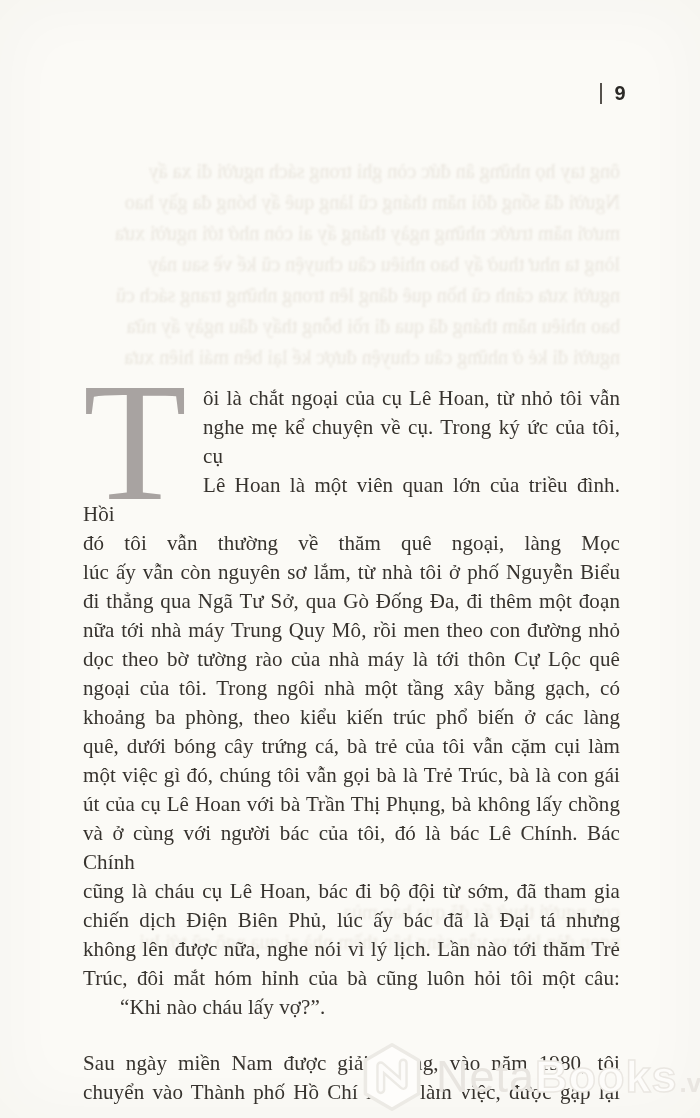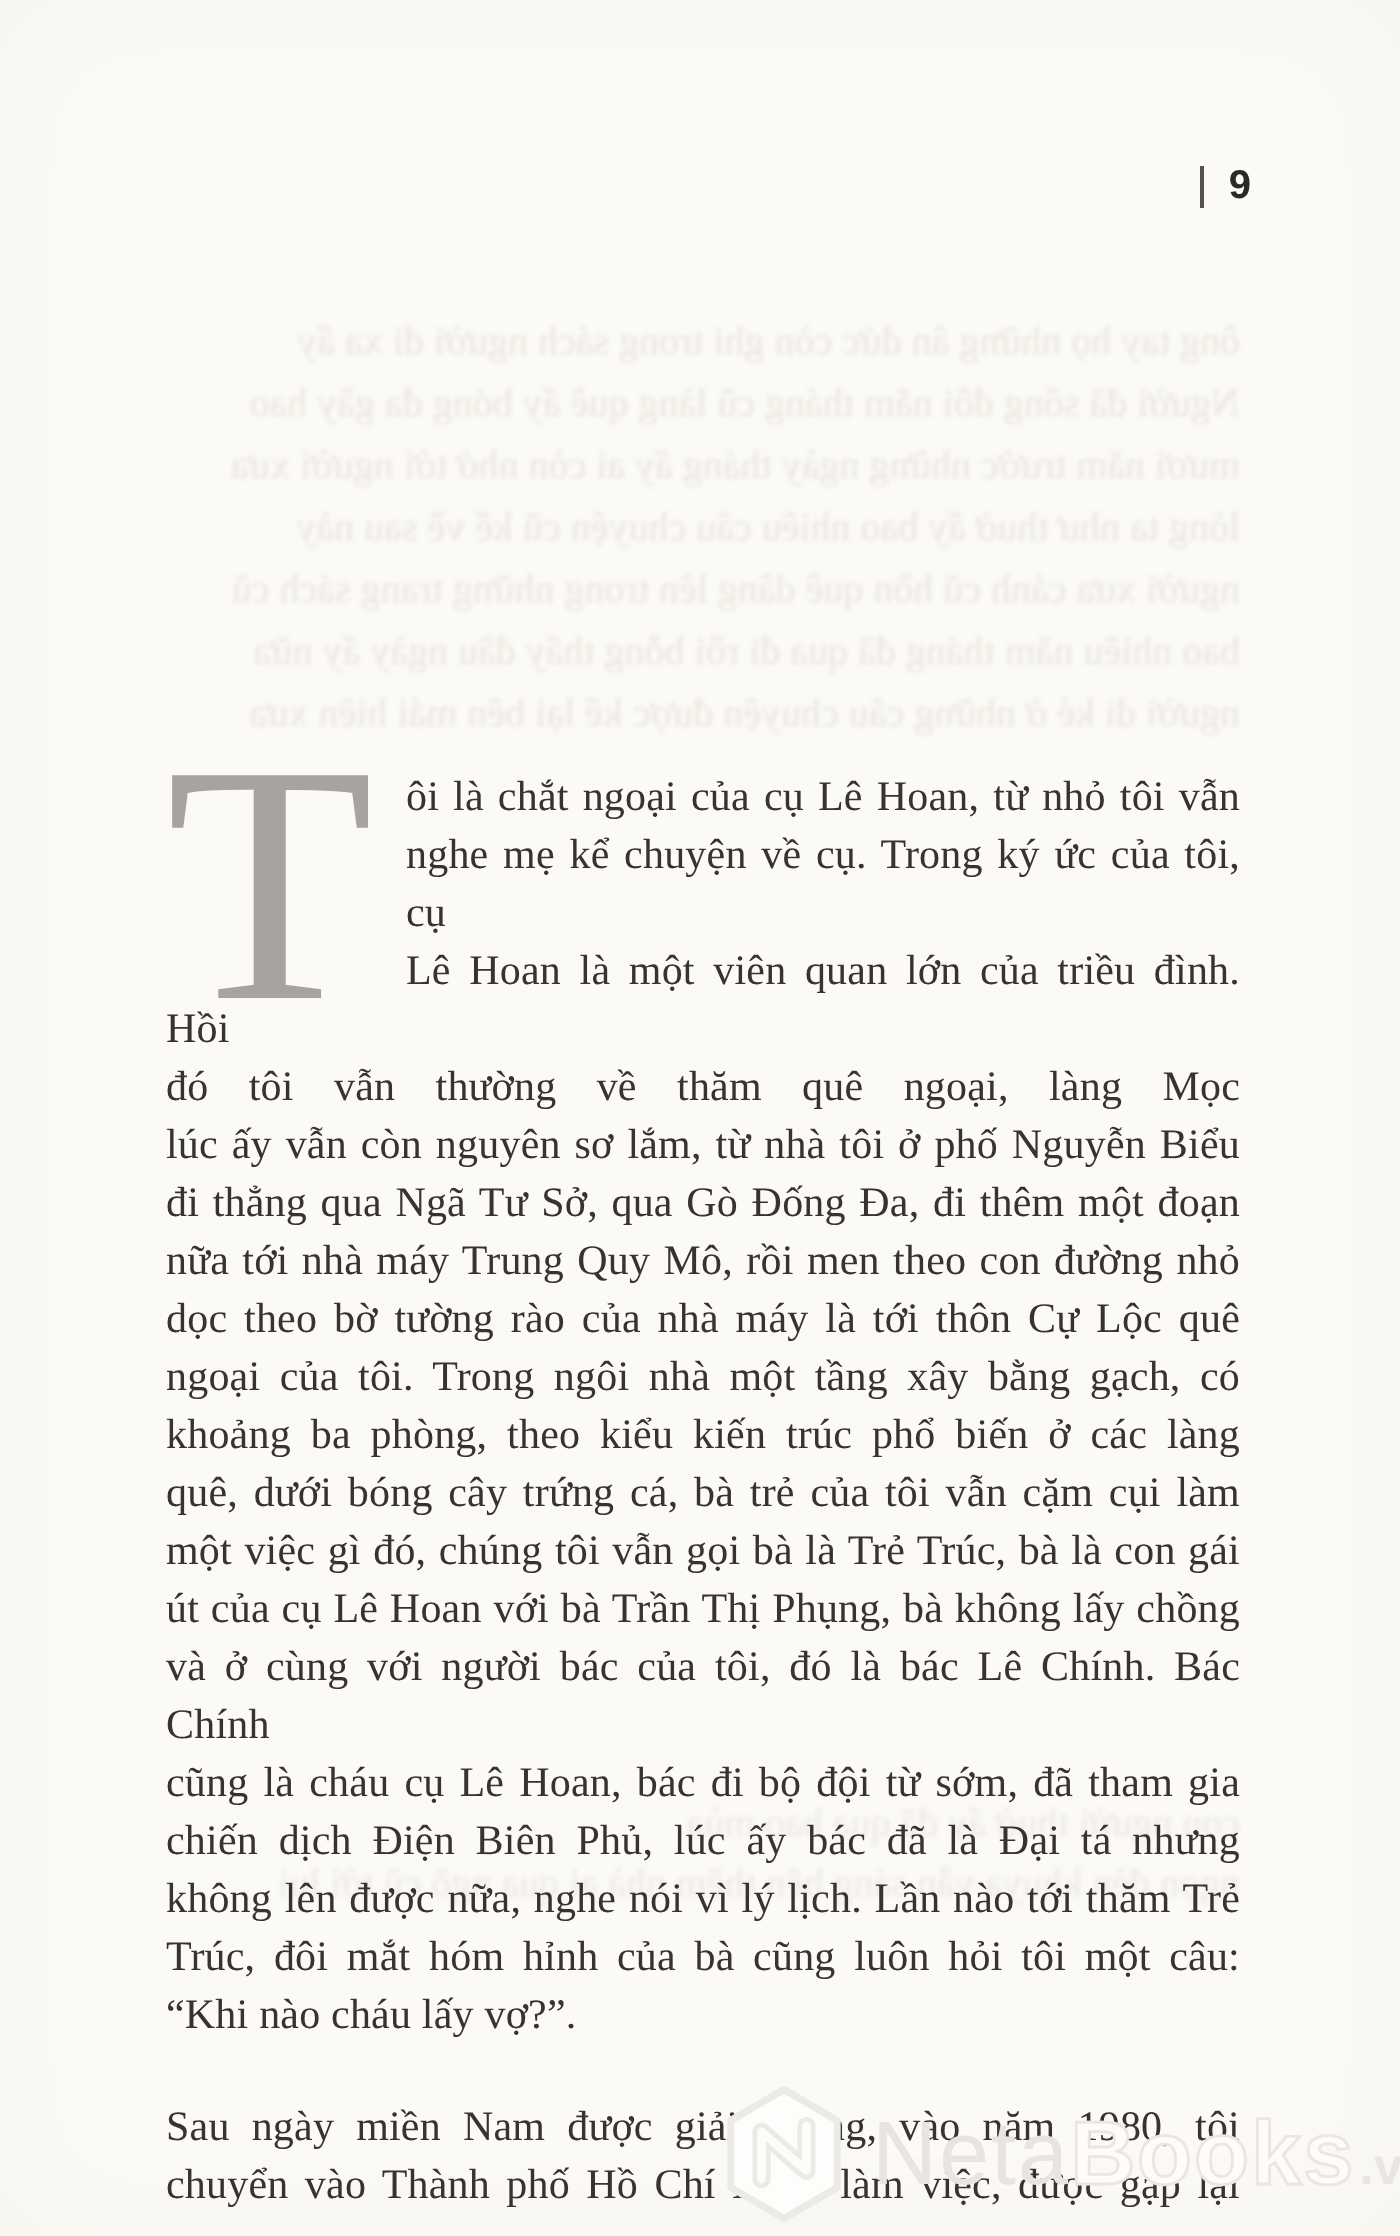--- a/index.html
+++ b/index.html
@@ -58,20 +58,21 @@
   .para { position:relative; }
   .para-2 { margin-top:27px; }
   .text-line {
     line-height:29px;
     text-align:justify;
     text-align-last:justify;
     letter-spacing:0.1px;
   }
   .para-1 .text-line:last-child {
     text-align-last:left;
+    margin-left:37px;
   }
   .drop-cap {
     float:left;
     width:120px; height:116px;
     font-family:"Liberation Serif", serif;
     font-size:170px; line-height:116px;
     color:#a8a3a1;
     text-align:left;
   }
 

